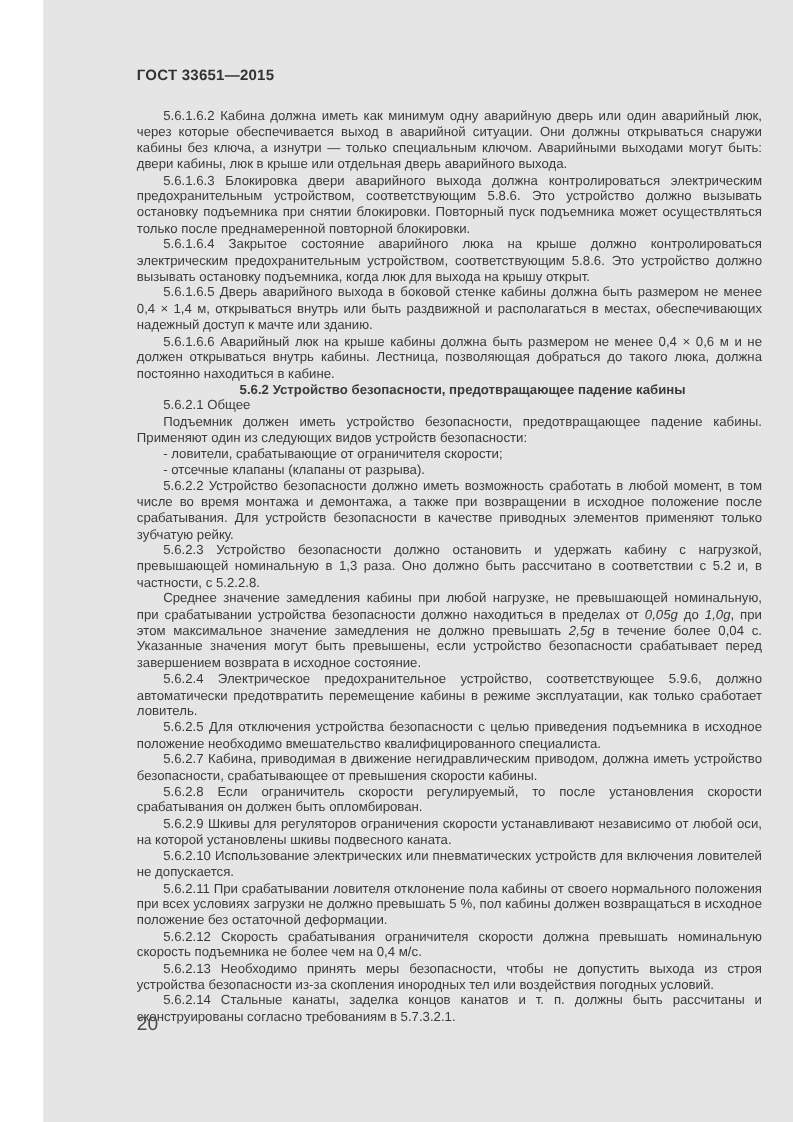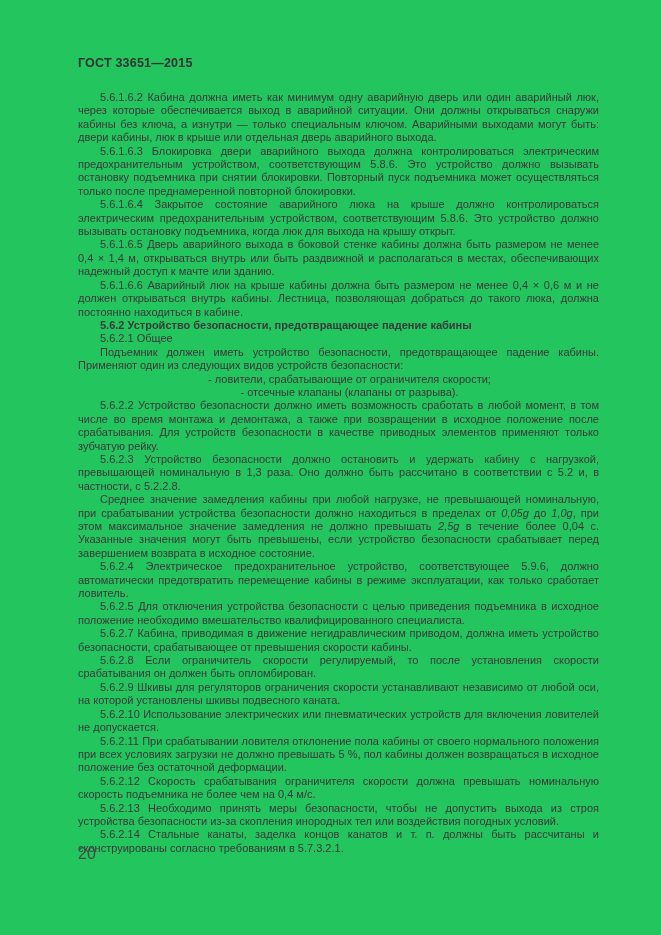--- a/index.html
+++ b/index.html
@@ -8,21 +8,22 @@
     width: 661px;
     height: 935px;
     position: relative;
     font-family: "Liberation Sans", sans-serif;
     color: #3a3a3a;
     overflow: hidden;
   }
   .page {
     position: absolute;
     inset: 0;
-    background: #22c55e;
+    background: #e5e5e5;
+    margin-left: 36px;
   }
   .doc-header {
     position: absolute;
     top: 56px;
     left: 78px;
     font-size: 12.5px;
     font-weight: bold;
     color: #333333;
     letter-spacing: 0.2px;
   }
@@ -36,24 +37,24 @@
     text-align: justify;
     hyphens: auto;
     -webkit-hyphens: auto;
   }
   .para {
     text-indent: 22px;
     margin: 0;
   }
   .para.heading {
     font-weight: bold;
-    text-align: left;
+    text-align: center;
   }
   .para.list {
-    text-align: center;
+    text-align: left;
   }
   em { font-style: italic; }
   .page-number {
     position: absolute;
     left: 78px;
     top: 845px;
     font-size: 16px;
     color: #4a4a4a;
   }
 </style>

